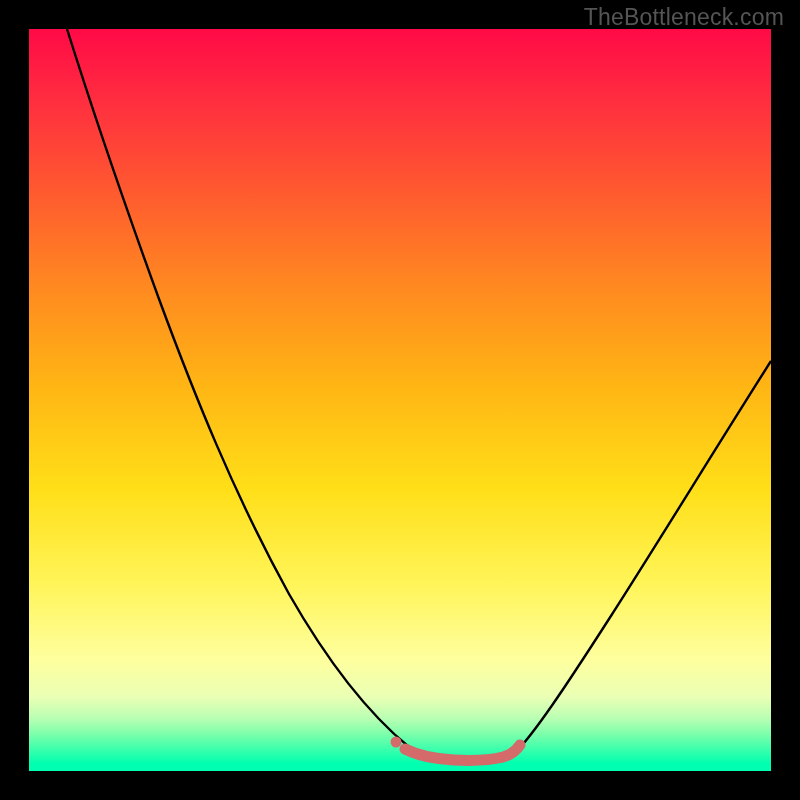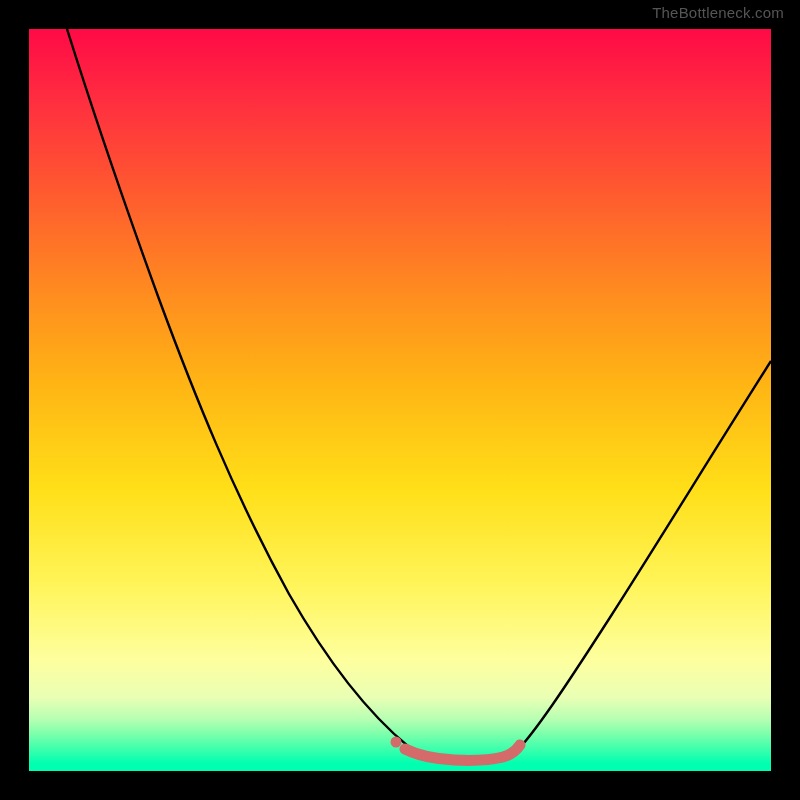--- a/index.html
+++ b/index.html
@@ -47,21 +47,21 @@
     left: 0;
     top: 0;
     width: 742px;
     height: 742px;
   }
   .watermark {
     position: absolute;
     top: 4px;
     right: 16px;
     color: #555;
-    font-size: 15px;
+    font-size: 23px;
     font-weight: 400;
     letter-spacing: 0.2px;
     user-select: none;
   }
 </style>
 </head>
 <body>
 
 <div class="frame">
 

